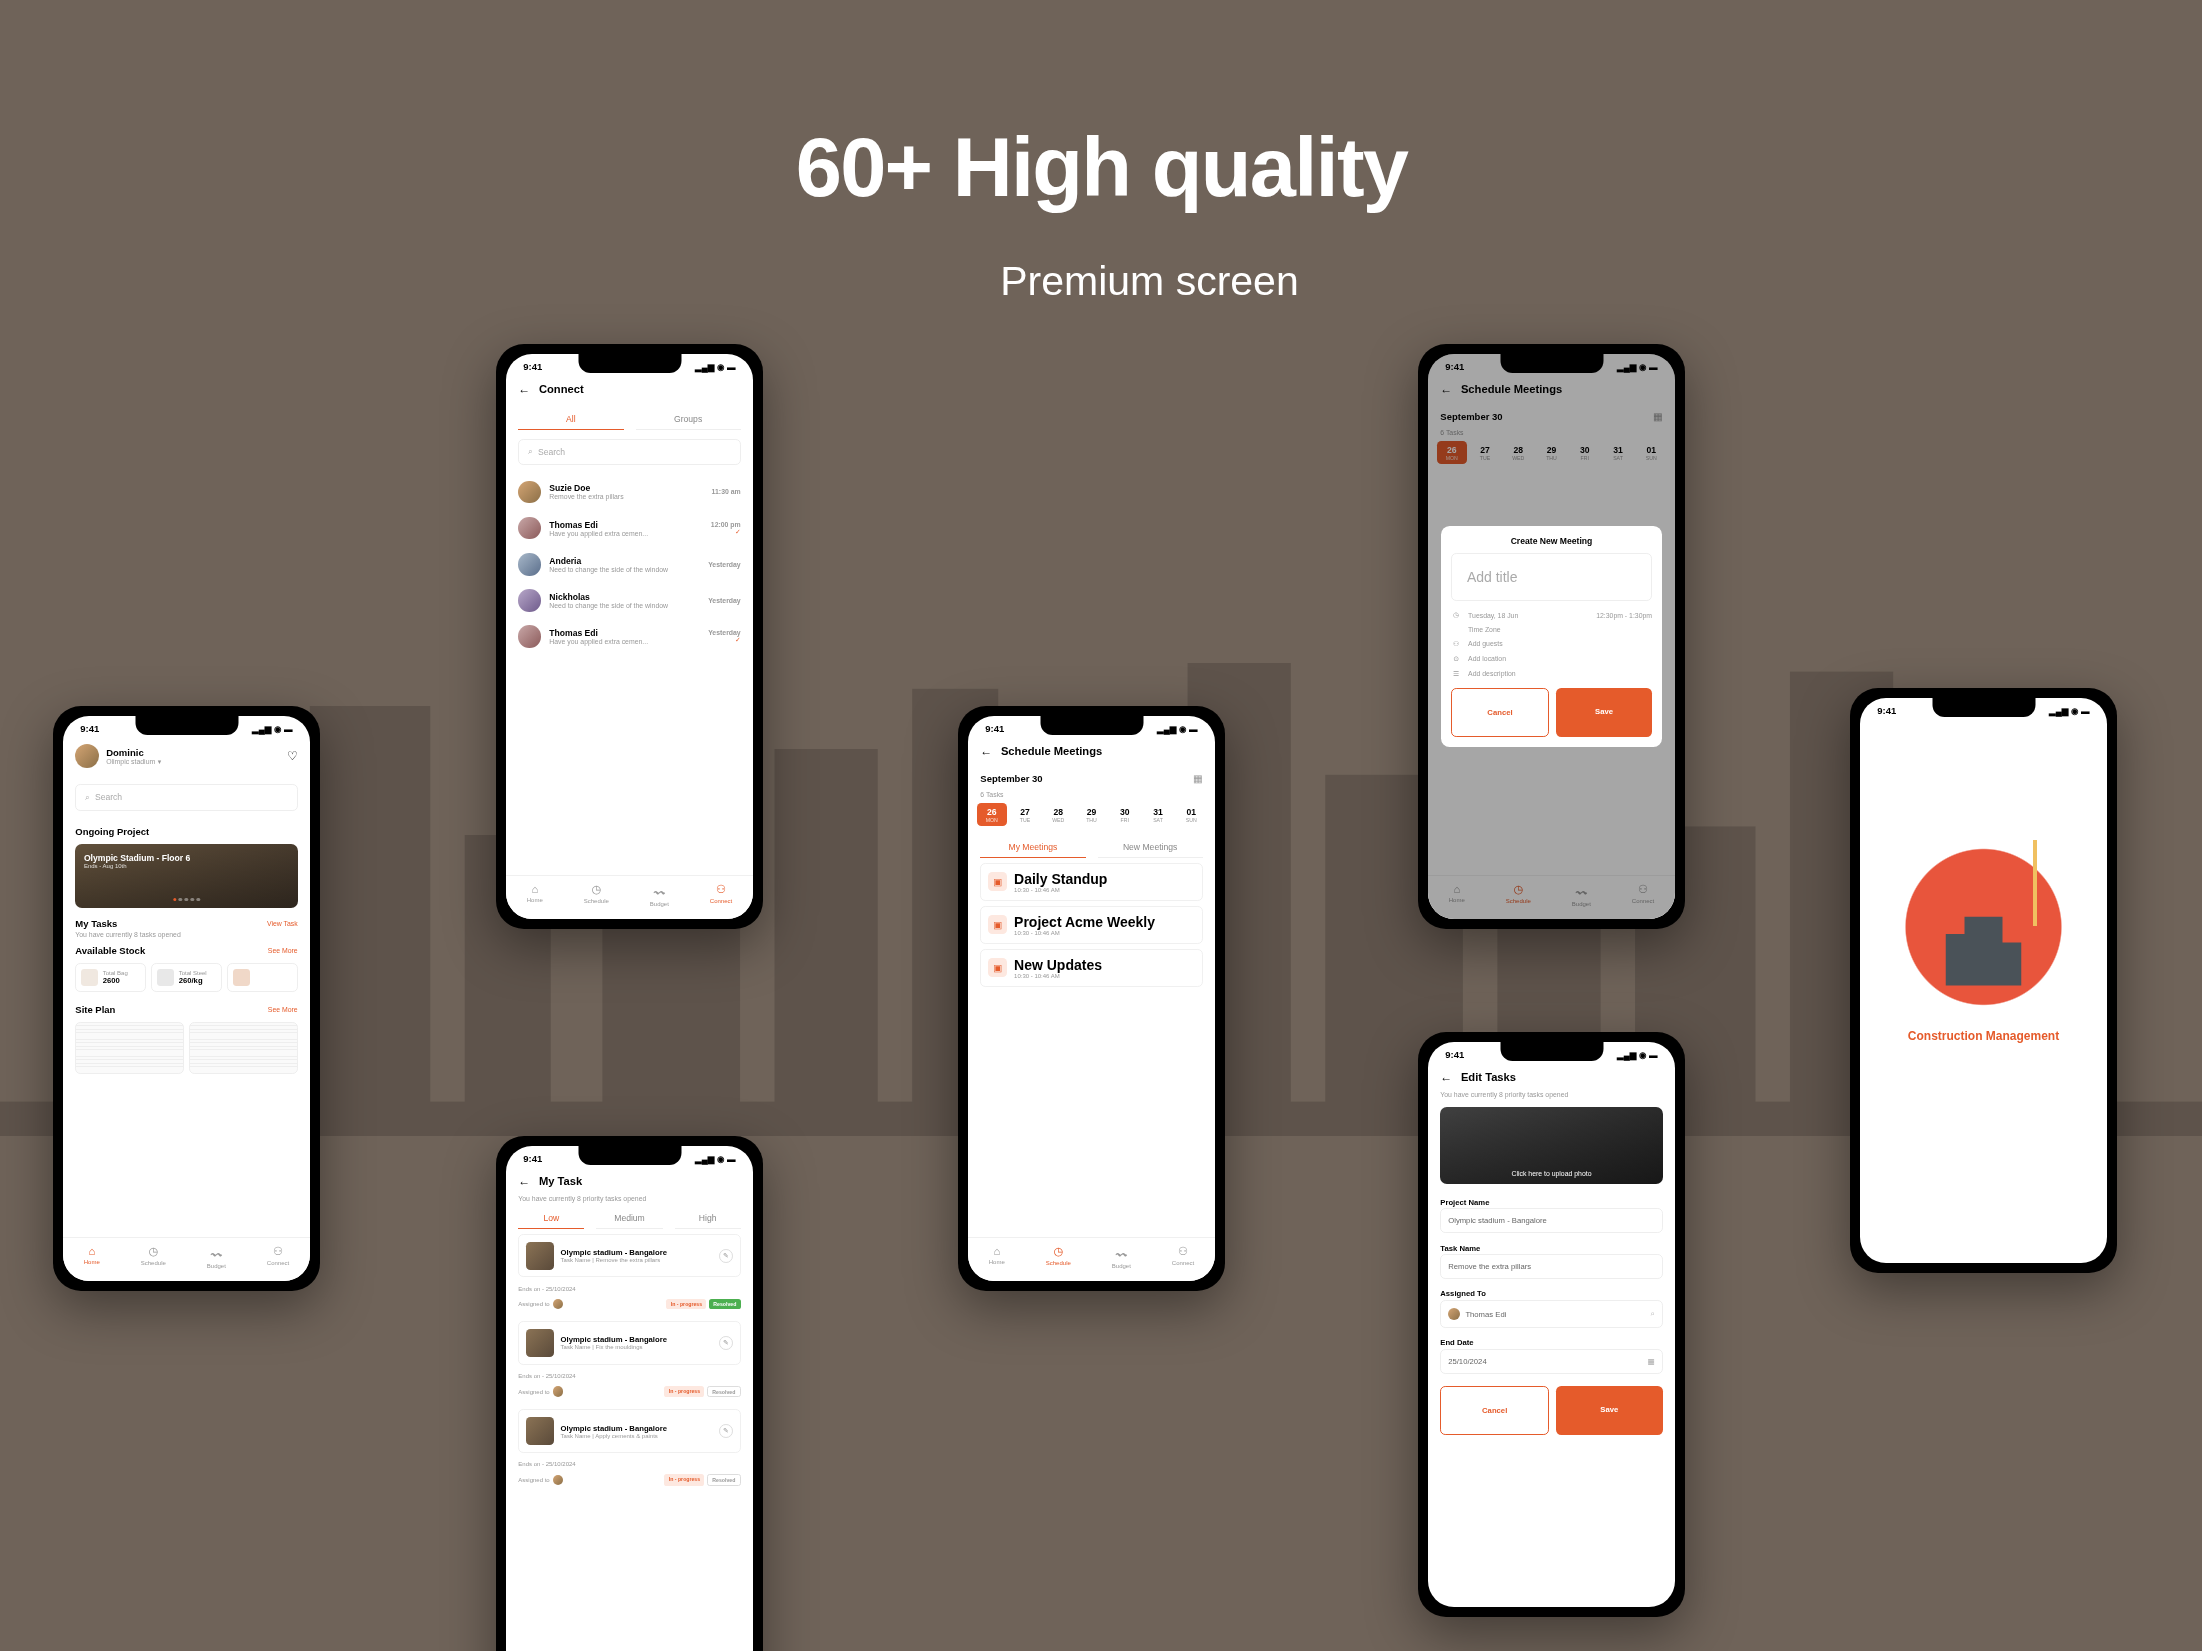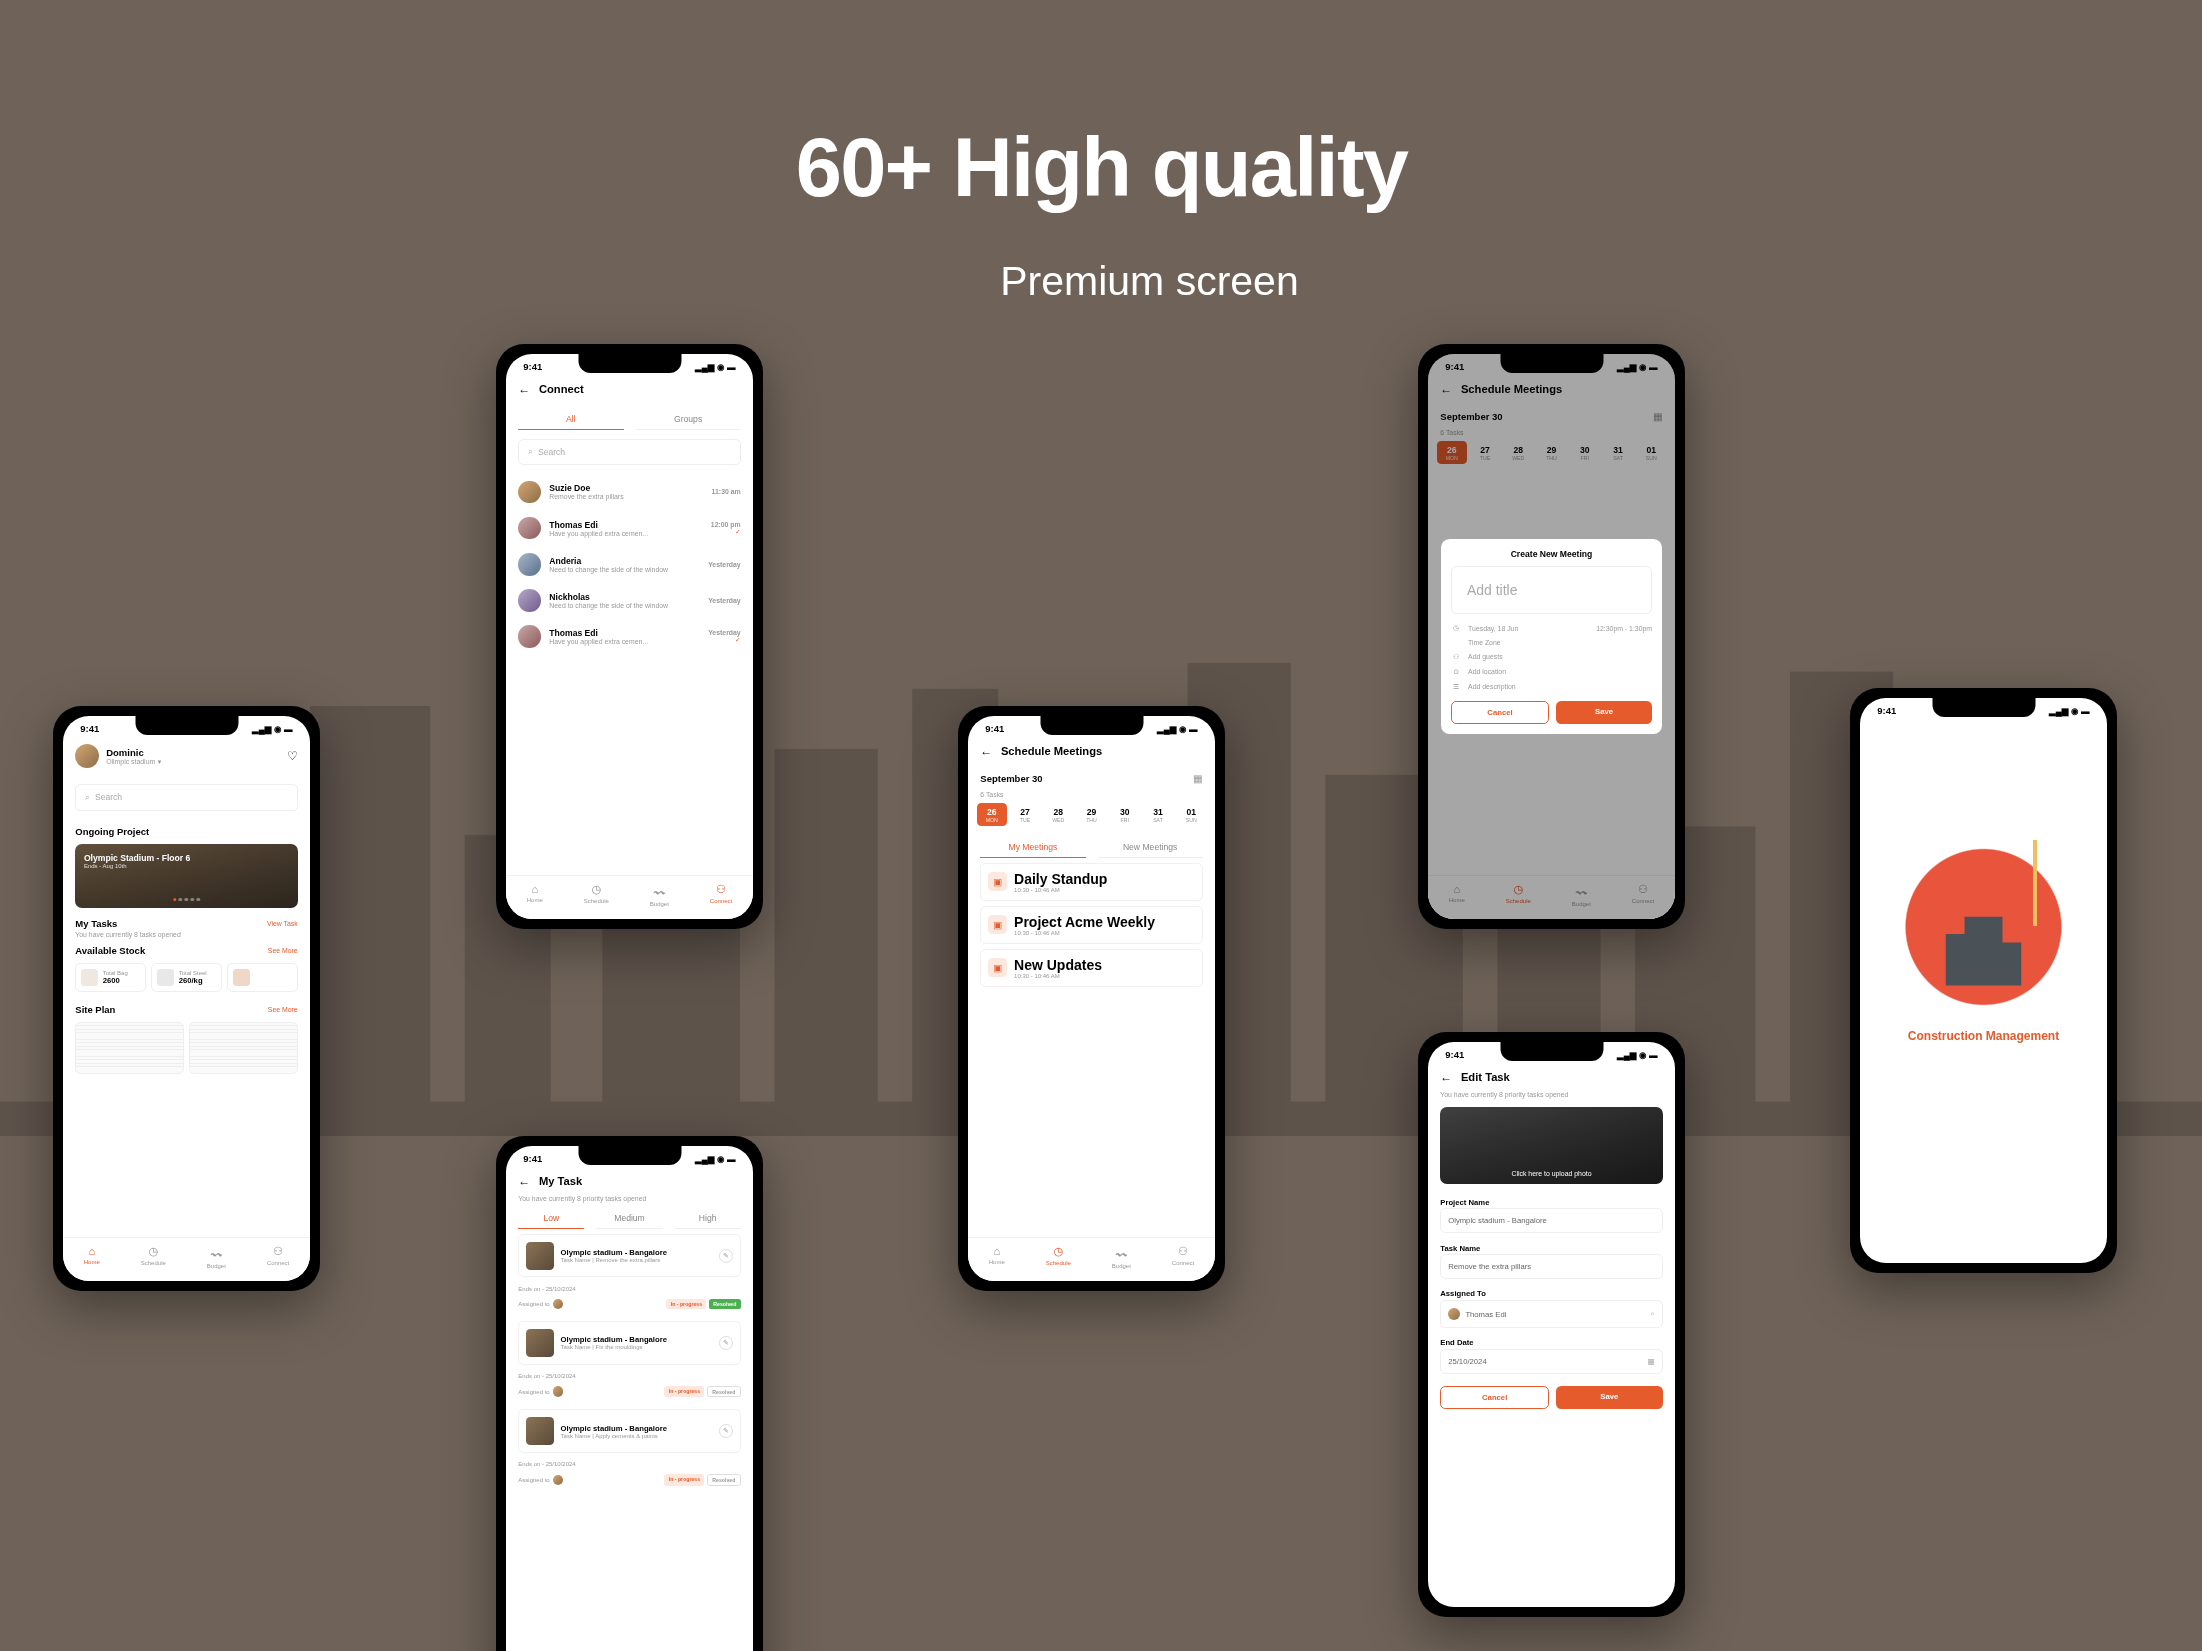--- a/index.html
+++ b/index.html
@@ -192,21 +192,21 @@
 }
 .modal {
   background: #fff; border-radius: 8.6px; width: 90%; padding: 10.3px;
 }
 .modal-title { text-align: center; font-size: 8.6px; font-weight: 600; margin-bottom: 6.9px; }
 .modal-input { border: 0.9px solid #eee; border-radius: 5.2px; padding: 15px; font-size: 14px; color: #aaa; margin-bottom: 6.9px; }
 .modal-row { display: flex; align-items: center; gap: 6.9px; padding: 3.4px 0; font-size: 6.9px; color: #999; }
 .modal-row .lbl { flex: 1; }
 .modal-row-icon { width: 10.3px; text-align: center; }
 .modal-btns { display: flex; gap: 6.9px; margin-top: 6.9px; }
-.modal-btn { flex: 1; padding: 6px; border-radius: 5.2px; text-align: center; font-size: 7.7px; font-weight: 600; }
+.modal-btn { flex: 1; padding: 19px; border-radius: 5.2px; text-align: center; font-size: 7.7px; font-weight: 600; }
 .modal-btn.cancel { border: 0.9px solid #e55b2b; color: #e55b2b; }
 .modal-btn.save { background: #e55b2b; color: #fff; }
 
 
 .task-card { margin: 5.2px 12px; border: 0.9px solid #f0f0f0; border-radius: 5.2px; padding: 6.9px; }
 .task-row1 { display: flex; gap: 6.9px; align-items: center; }
 .task-img { width: 27.5px; height: 27.5px; border-radius: 4.3px; background: linear-gradient(135deg,#8b7355,#5a4a3a); flex-shrink: 0; }
 .task-title { font-size: 7.7px; font-weight: 600; }
 .task-sub { font-size: 6px; color: #999; }
 .task-edit { margin-left: auto; width: 13.8px; height: 13.8px; border: 0.9px solid #ddd; border-radius: 50%; display: flex; align-items: center; justify-content: center; font-size: 6.9px; color: #999; }
@@ -755,21 +755,21 @@
     <div class="status-bar">
       <span>9:41</span>
       <div class="status-icons">
           <span class="signal-icon">▂▄▆</span>
           <span class="wifi-icon">◉</span>
           <span class="battery-icon">▬</span>
         </div>
     </div>
     <div class="screen-hdr">
       <span class="back-arrow">←</span>
-      <span>Edit Task</span>
+      <span>Edit Tasks</span>
     </div>
     <div class="sub-hdr">You have currently 8 priority tasks opened</div>
     <div class="upload-box">Click here to upload photo</div>
     <div class="field-label">Project Name</div>
     <div class="field-input">Olympic stadium - Bangalore</div>
     <div class="field-label">Task Name</div>
     <div class="field-input">Remove the extra pillars</div>
     <div class="field-label">Assigned To</div>
     <div class="field-input">
       <div class="tiny-avatar"></div>

